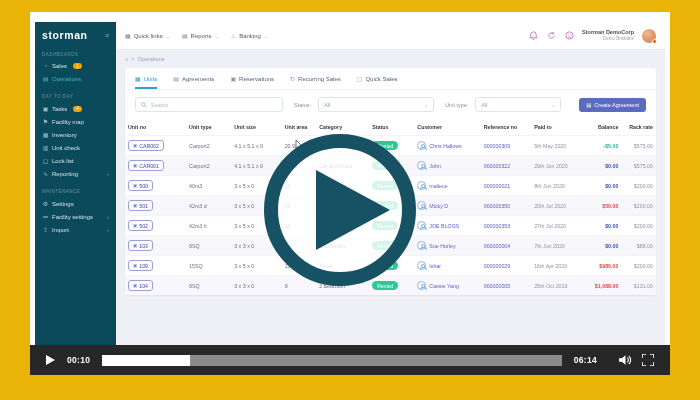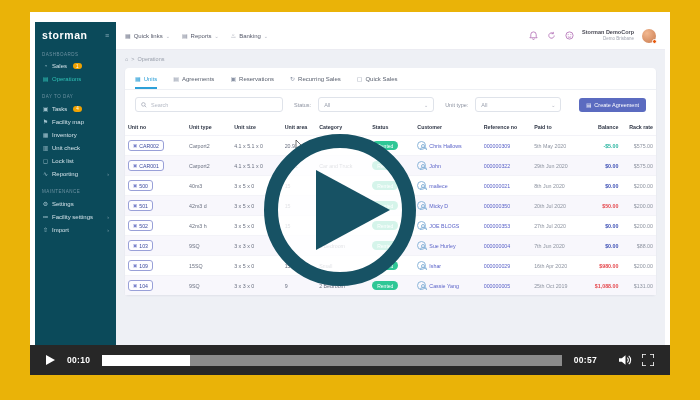--- a/index.html
+++ b/index.html
@@ -511,21 +511,21 @@
         </svg>
       </div>
     </div>
 
     <div class="controls">
       <div class="play-btn"></div>
       <span class="vtime">00:10</span>
       <div class="track">
         <div class="loaded" id="loaded" style="width: 19%;"></div>
       </div>
-      <span class="vtime">00:57</span>
+      <span class="vtime">06:14</span>
       <span class="ctl-icon">
         <svg width="13" height="12" viewBox="0 0 14 12">
             <polygon points="0,4 3,4 7,1 7,11 3,8 0,8" fill="#fff"></polygon>
             <path d="M9 3.5a3.5 3.5 0 0 1 0 5M10.5 1.5a6 6 0 0 1 0 9" fill="none" stroke="#fff" stroke-width="1.2"></path>
           </svg>
       </span>
       <span class="ctl-icon">
         <svg width="12" height="12" viewBox="0 0 12 12">
             <path d="M0 4V0h4M8 0h4v4M12 8v4H8M4 12H0V8" fill="none" stroke="#fff" stroke-width="1.6"></path>
           </svg>

